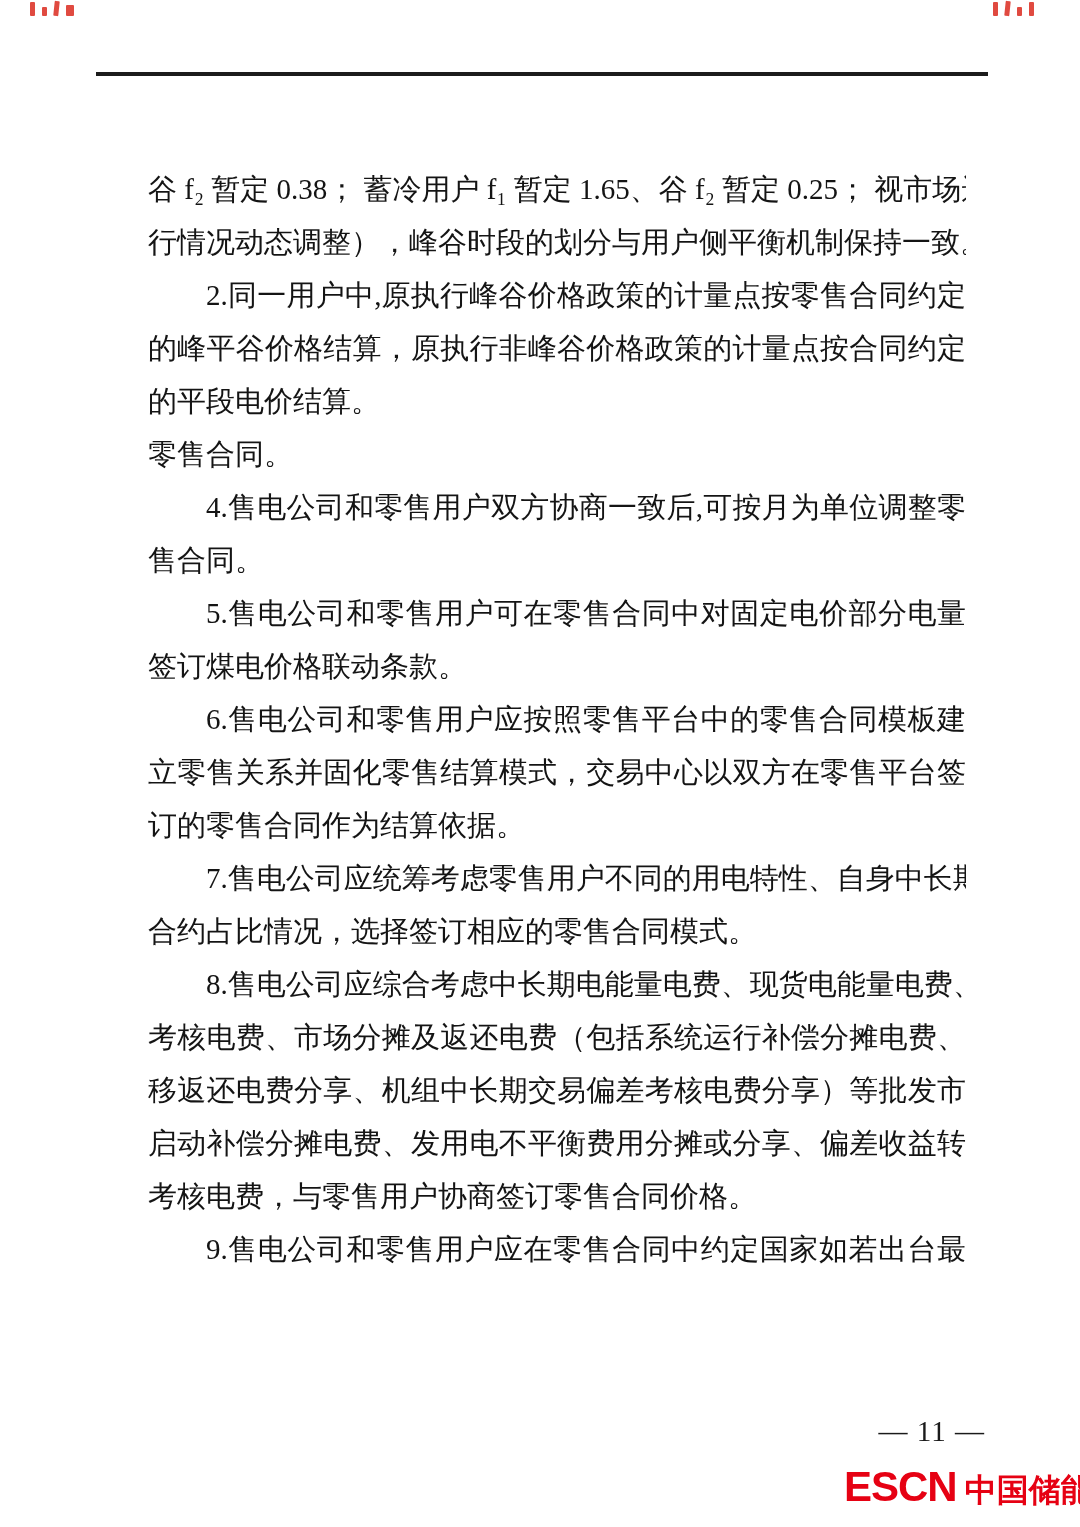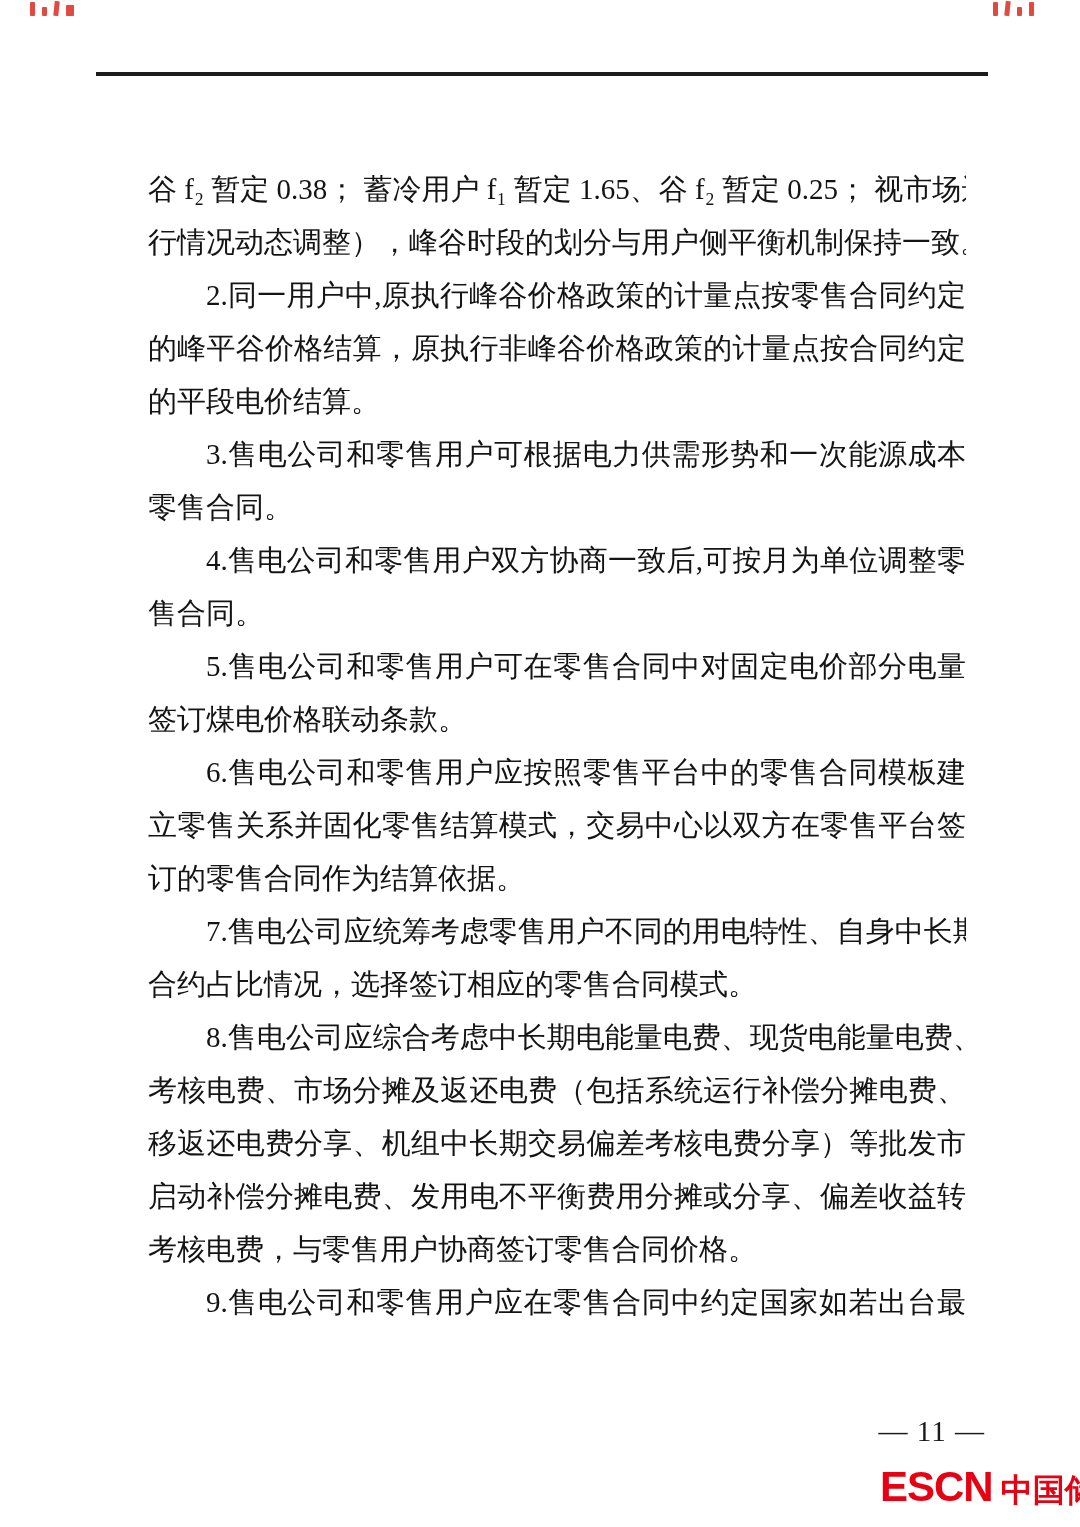--- a/index.html
+++ b/index.html
@@ -63,21 +63,20 @@
     gap:8px;
     color:#e60113;
     white-space:nowrap;
   }
   .logo-latin{
     font-family:"Liberation Sans","DejaVu Sans",sans-serif;
     font-weight:800;
     font-size:42px;
     line-height:1;
     letter-spacing:-1px;
-    margin-left:36px;
   }
   .logo-cjk{
     font-family:"Liberation Sans","DejaVu Sans",sans-serif;
     font-weight:800;
     font-size:32px;
     line-height:1;
     letter-spacing:0px;
   }
 </style>
 </head>
@@ -99,21 +98,20 @@
   </div>
 
   <div class="top-rule"></div>
 
   <main class="doc-body" id="doc-body">
       <div class="line fill">谷 f₂ 暂定 0.38； 蓄冷用户 f₁ 暂定 1.65、谷 f₂ 暂定 0.25； 视市场运</div>
       <div class="line fill">行情况动态调整），峰谷时段的划分与用户侧平衡机制保持一致。</div>
       <div class="line indent fill">2.同一用户中,原执行峰谷价格政策的计量点按零售合同约定</div>
       <div class="line fill">的峰平谷价格结算，原执行非峰谷价格政策的计量点按合同约定</div>
       <div class="line">的平段电价结算。</div>
-      <div class="line indent fill">3.售电公司和零售用户可根据电力供需形势和一次能源成本</div>
       <div class="line">零售合同。</div>
       <div class="line indent fill">4.售电公司和零售用户双方协商一致后,可按月为单位调整零</div>
       <div class="line">售合同。</div>
       <div class="line indent fill">5.售电公司和零售用户可在零售合同中对固定电价部分电量</div>
       <div class="line">签订煤电价格联动条款。</div>
       <div class="line indent fill">6.售电公司和零售用户应按照零售平台中的零售合同模板建</div>
       <div class="line fill">立零售关系并固化零售结算模式，交易中心以双方在零售平台签</div>
       <div class="line">订的零售合同作为结算依据。</div>
       <div class="line indent fill">7.售电公司应统筹考虑零售用户不同的用电特性、自身中长期</div>
       <div class="line">合约占比情况，选择签订相应的零售合同模式。</div>

